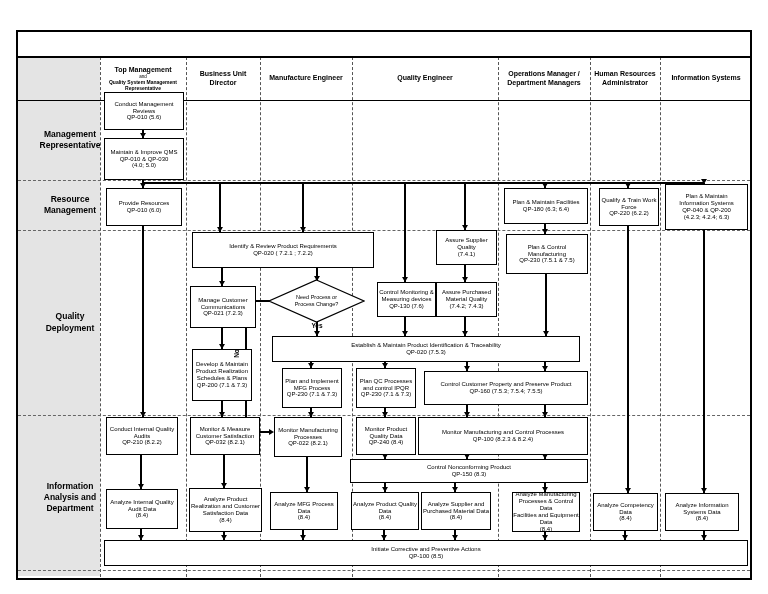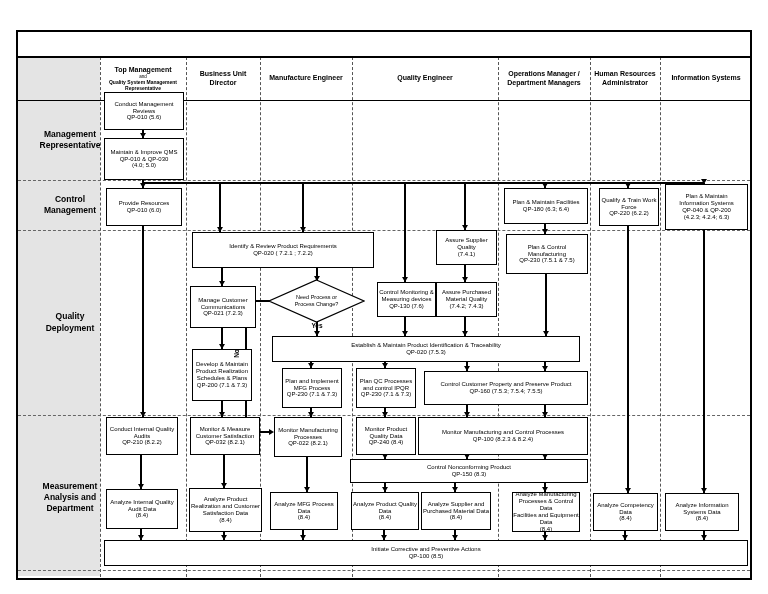--- a/index.html
+++ b/index.html
@@ -82,29 +82,29 @@
       <div class="hcell" style="left: 661px; width: 90px;">
         <div>Information Systems</div>
       </div>
     </div>
   <div id="rowlabels">
       <div class="rlabel" style="top: 100px; height: 80px;">
         <div>Management</div>
         <div>Representative</div>
       </div>
       <div class="rlabel" style="top: 180px; height: 50px;">
-        <div>Control</div>
+        <div>Resource</div>
         <div>Management</div>
       </div>
       <div class="rlabel" style="top: 230px; height: 185px;">
         <div>Quality</div>
         <div>Deployment</div>
       </div>
       <div class="rlabel" style="top: 415px; height: 165px;">
-        <div>Measurement</div>
+        <div>Information</div>
         <div>Analysis and</div>
         <div>Department</div>
       </div>
     </div>
   <div id="connectors">
       <div class="ln" style="left: 142.25px; top: 128px; width: 1.5px; height: 10px;"></div>
       <div class="ln" style="left: 142.25px; top: 178px; width: 1.5px; height: 10px;"></div>
       <div class="ln" style="left: 142.25px; top: 224px; width: 1.5px; height: 193px;"></div>
       <div class="ln" style="left: 219.25px; top: 183px; width: 1.5px; height: 49px;"></div>
       <div class="ln" style="left: 302.25px; top: 183px; width: 1.5px; height: 49px;"></div>

